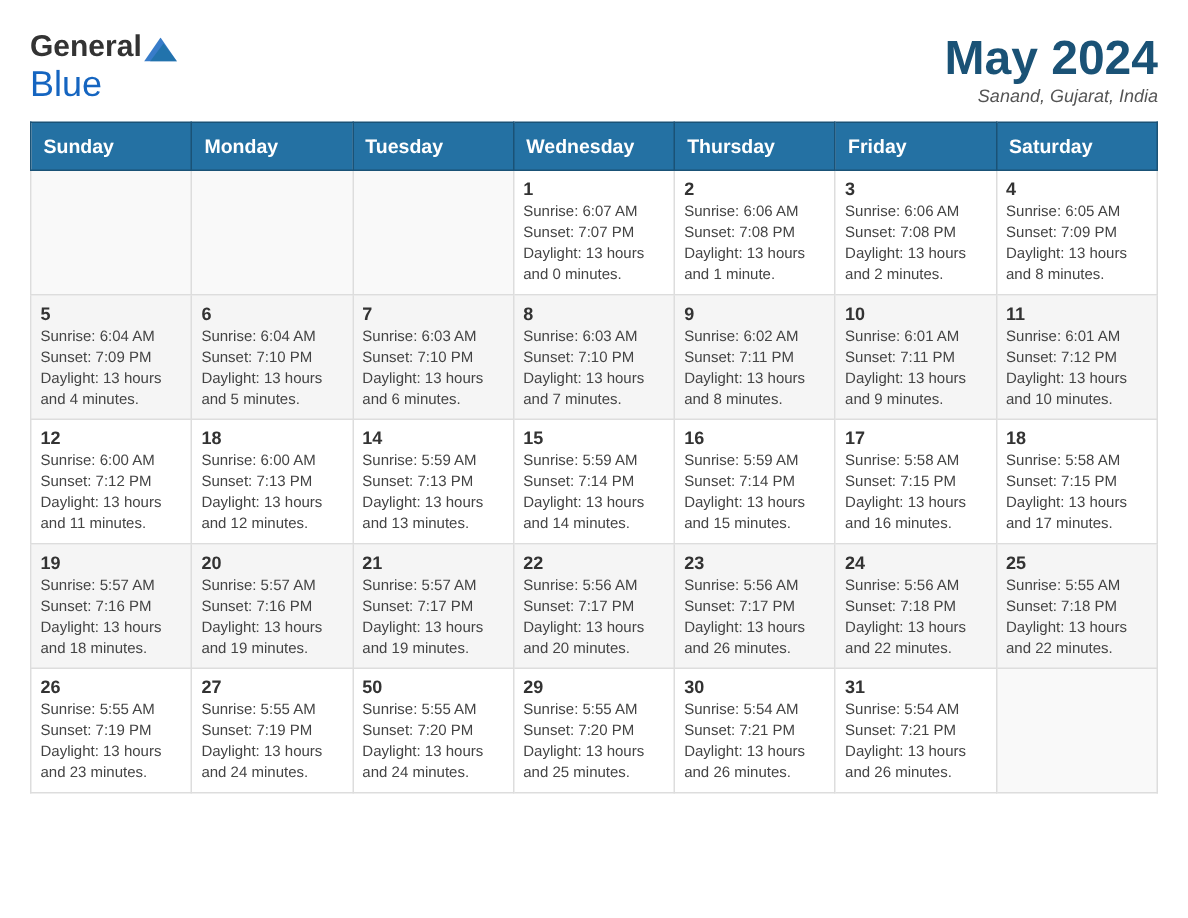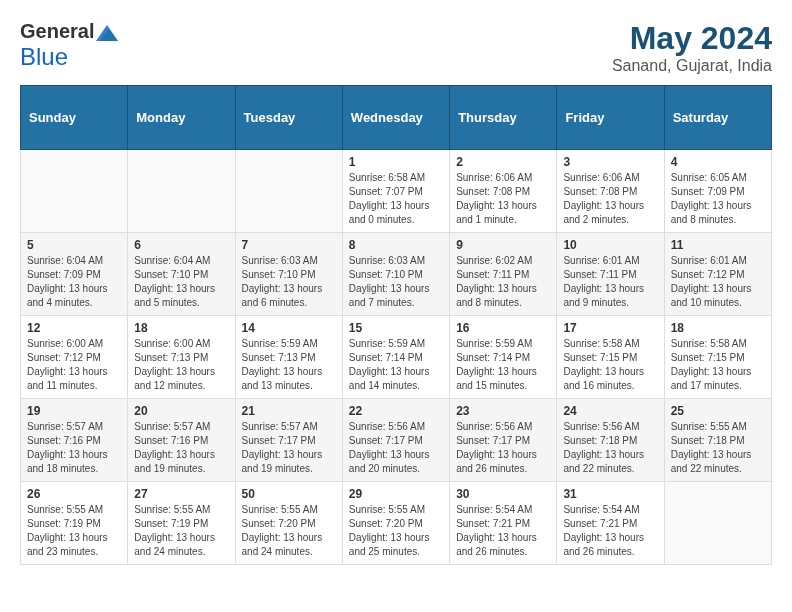--- a/index.html
+++ b/index.html
@@ -18,33 +18,34 @@
     }
     .title-area {
       text-align: right;
     }
     .month-title {
       font-size: 32px;
       font-weight: bold;
       color: #1a5276;
     }
     .location-title {
-      font-size: 16px;
+      font-size: 12px;
       color: #555;
+      font-style: italic;
     }
     .calendar {
       width: 100%;
       border-collapse: collapse;
       border: 1px solid #ccc;
     }
     .calendar th {
       background-color: #2471a3;
       color: white;
       text-align: left;
-      padding: 24px 8px;
+      padding: 8px 8px;
       font-size: 13px;
       border: 1px solid #1a5276;
     }
     .calendar td {
       vertical-align: top;
       padding: 5px 6px;
       border: 1px solid #ddd;
       font-size: 10.5px;
       color: #333;
       width: 14.28%;
@@ -114,21 +115,21 @@
         <th>Saturday</th>
       </tr>
   </thead>
   <tbody id="calendar-body">
   <tr>
         <td class="empty"></td>
         <td class="empty"></td>
         <td class="empty"></td>
         <td>
           <span class="day-number">1</span>
-          <div class="day-info"><span>Sunrise: 6:58 AM</span><br><span>Sunset: 7:07 PM</span><br><span>Daylight: 13 hours</span><br><span>and 0 minutes.</span></div>
+          <div class="day-info"><span>Sunrise: 6:07 AM</span><br><span>Sunset: 7:07 PM</span><br><span>Daylight: 13 hours</span><br><span>and 0 minutes.</span></div>
         </td>
         <td>
           <span class="day-number">2</span>
           <div class="day-info"><span>Sunrise: 6:06 AM</span><br><span>Sunset: 7:08 PM</span><br><span>Daylight: 13 hours</span><br><span>and 1 minute.</span></div>
         </td>
         <td>
           <span class="day-number">3</span>
           <div class="day-info"><span>Sunrise: 6:06 AM</span><br><span>Sunset: 7:08 PM</span><br><span>Daylight: 13 hours</span><br><span>and 2 minutes.</span></div>
         </td>
         <td>

